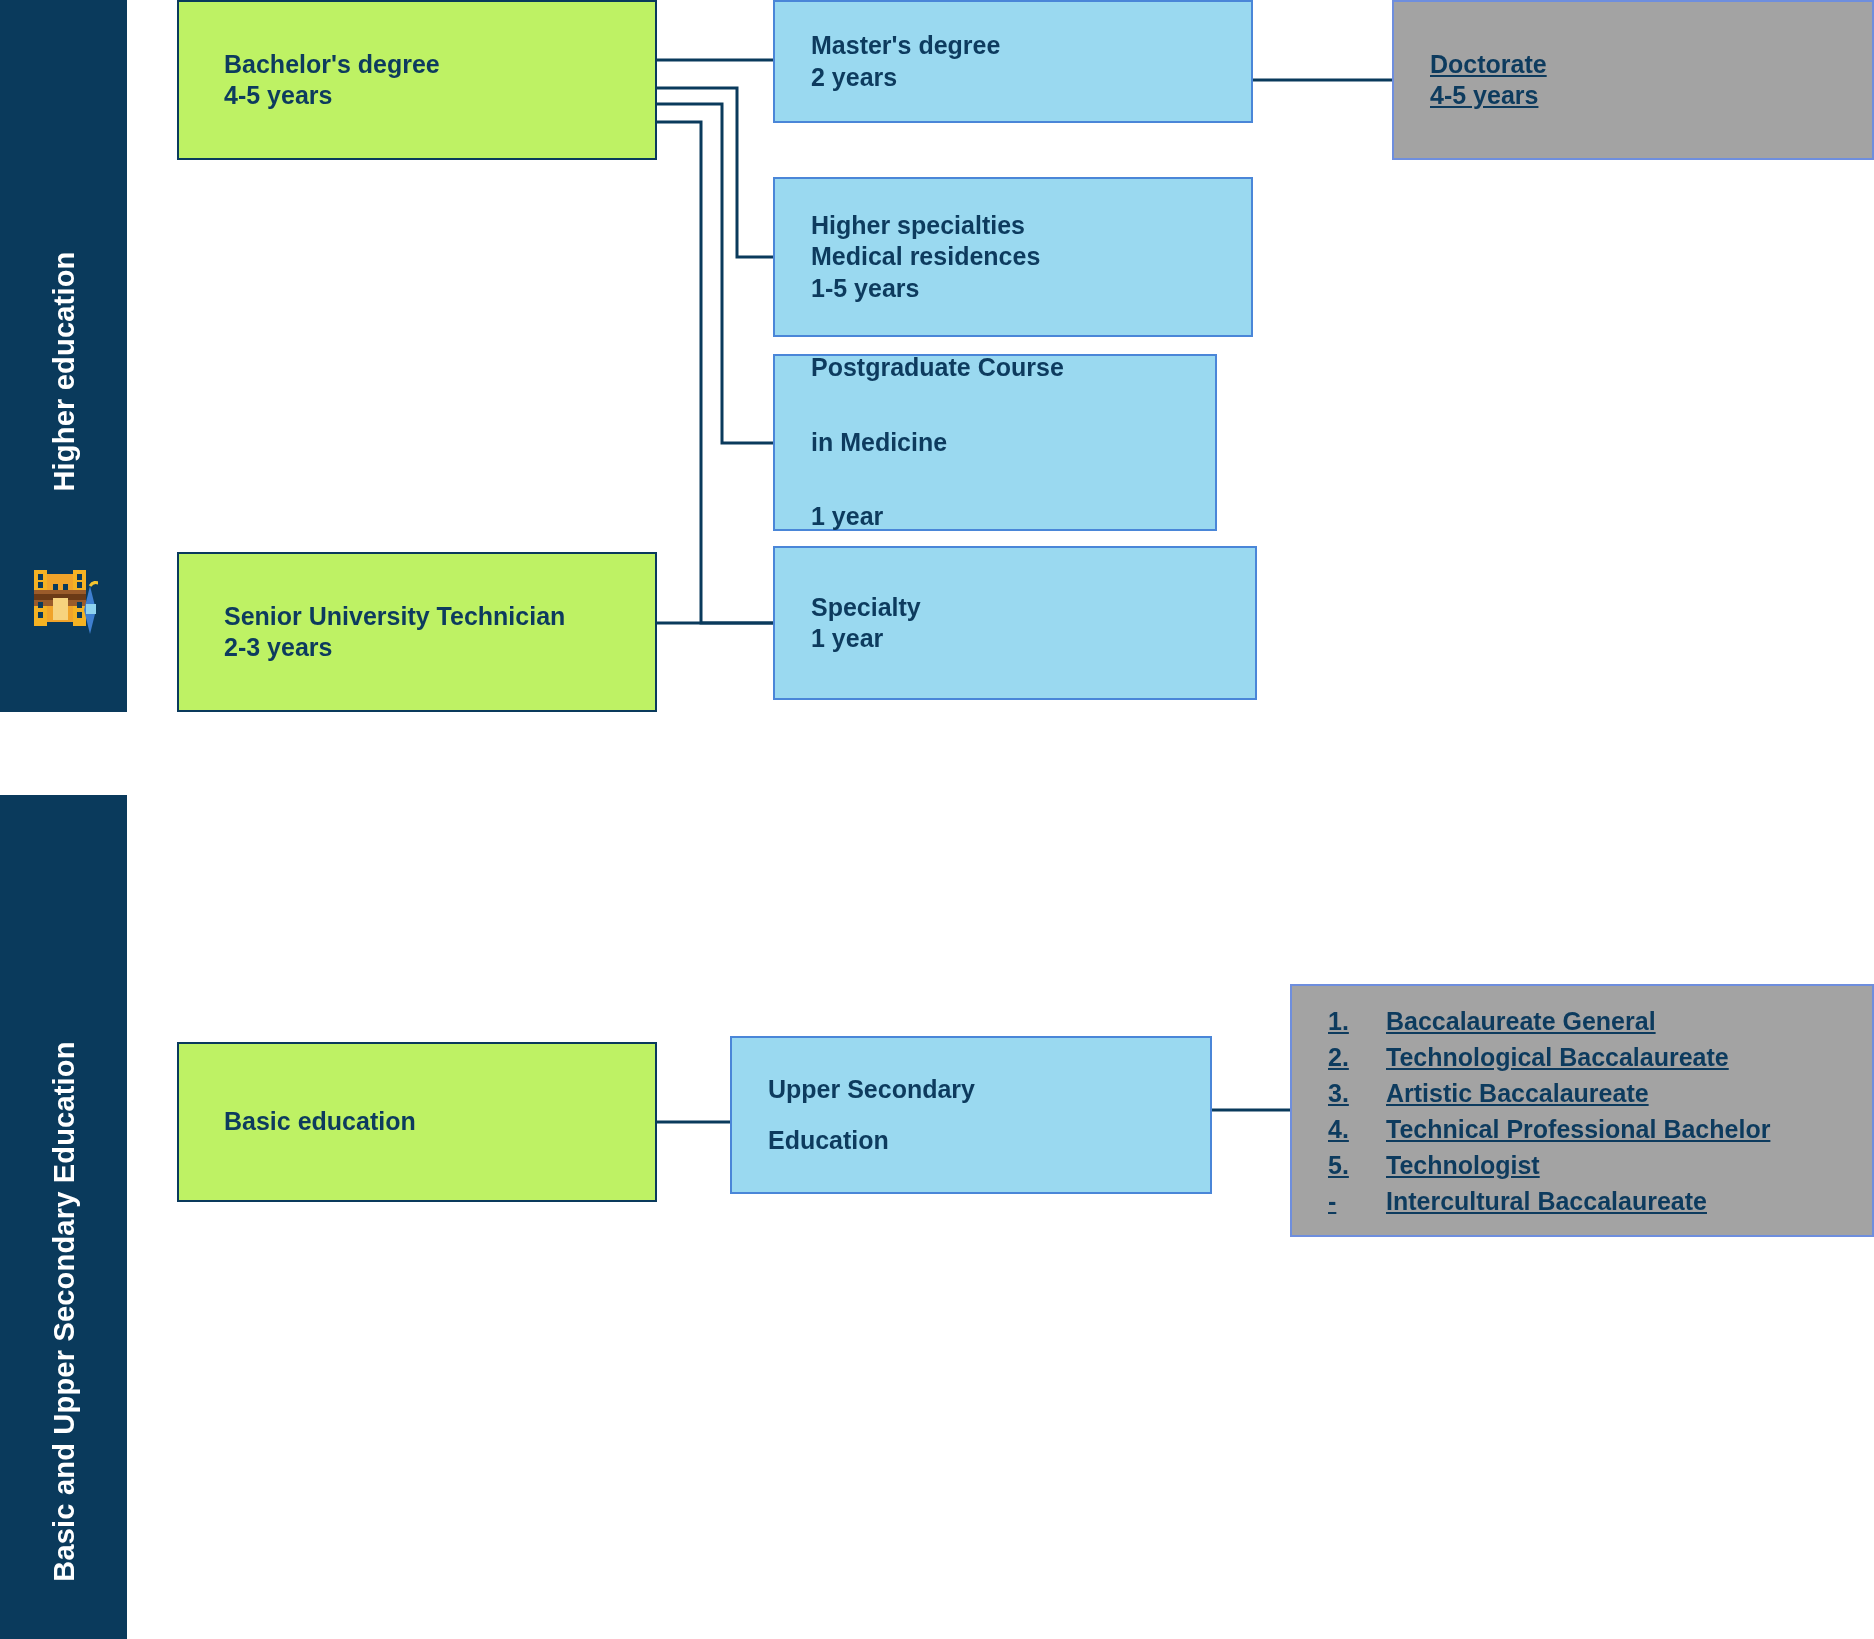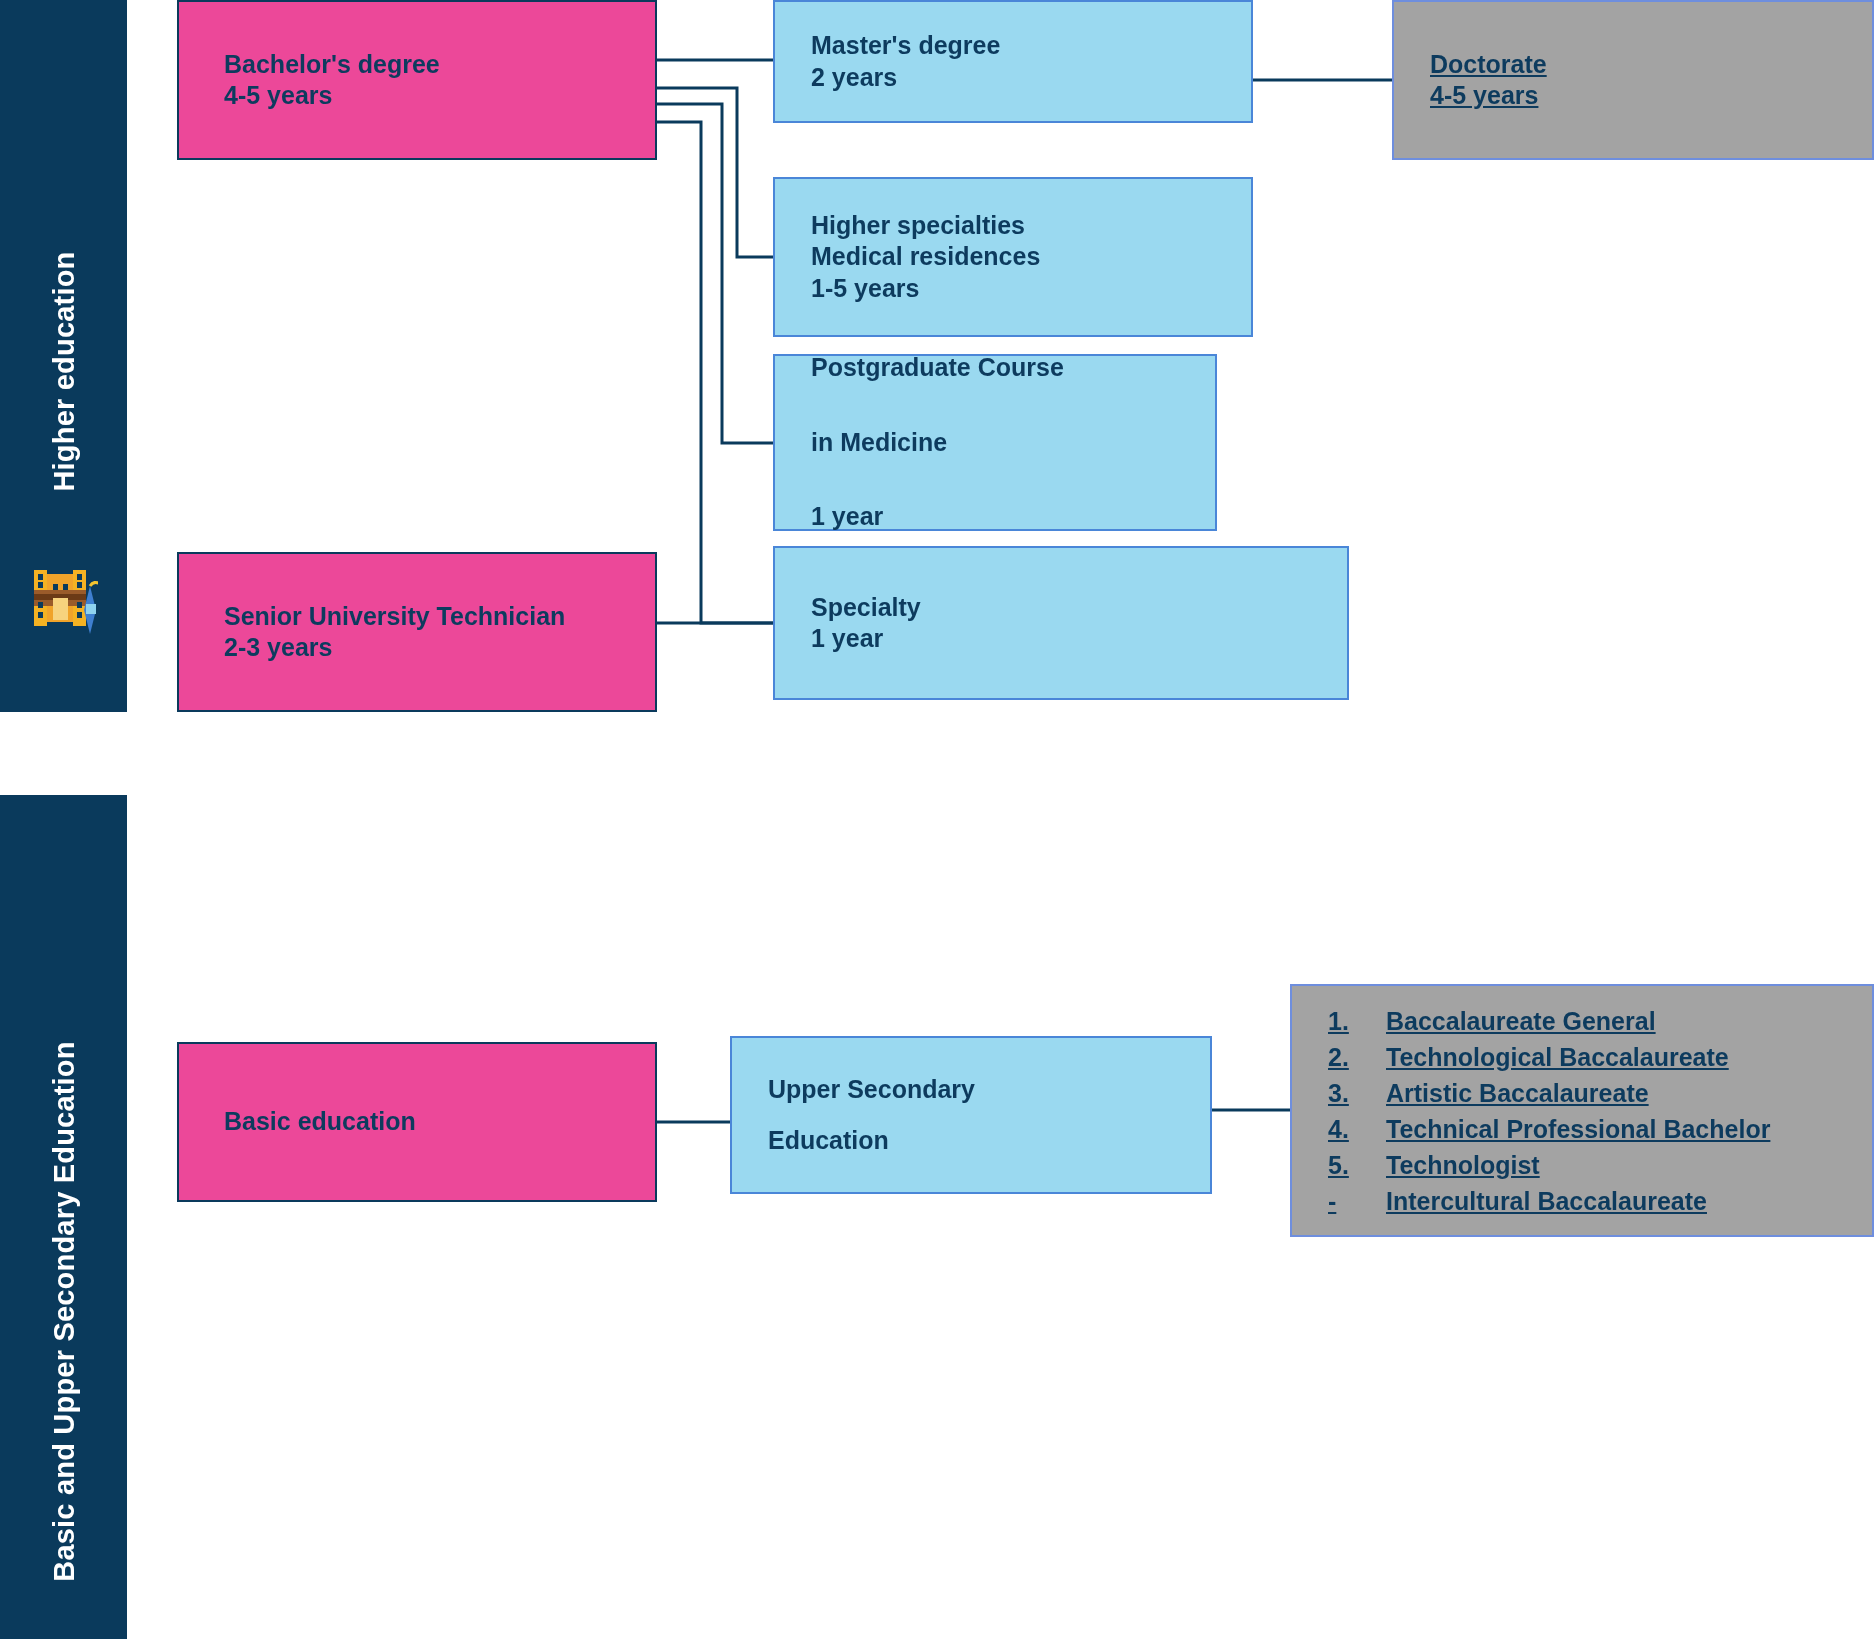--- a/index.html
+++ b/index.html
@@ -49,41 +49,41 @@
     justify-content: center;
     padding: 0 36px;
     font-size: 25px;
     line-height: 1.26;
     color: #0d3b5e;
     font-weight: bold;
   }
   .node .line { white-space: nowrap; }
 
   .node.grey {
-    background: #ec4899;
+    background: #bef264;
     border: 2.5px solid #0a3a5c;
     padding-left: 45px;
   }
   .node.blue {
     background: #9ad9f0;
     border: 2.5px solid #4a86d8;
   }
   .node.purple {
     background: #a3a3a3;
     border: 2.5px solid #6e8ede;
     text-decoration: underline;
   }
 
   
   #n-bachelor   { left: 177px;  top: 0px;    width: 480px;  height: 160px; }
   #n-sut        { left: 177px;  top: 552px;  width: 480px;  height: 160px; }
   #n-master     { left: 773px;  top: 0px;    width: 480px;  height: 123px; }
   #n-medspec    { left: 773px;  top: 177px;  width: 480px;  height: 160px; }
   #n-postgrad   { left: 773px;  top: 354px;  width: 444px;  height: 177px; gap: 43px; }
-  #n-specialty  { left: 773px;  top: 546px;  width: 576px;  height: 154px; }
+  #n-specialty  { left: 773px;  top: 546px;  width: 484px;  height: 154px; }
   #n-doctorate  { left: 1392px; top: 0px;    width: 482px;  height: 160px; }
 
   #n-basic      { left: 177px;  top: 1042px; width: 480px;  height: 160px; }
   #n-upper      { left: 730px;  top: 1036px; width: 482px;  height: 158px; gap: 20px; }
   #n-bacc-list  { left: 1290px; top: 984px;  width: 584px;  height: 253px;
                   padding: 20px 0 20px 36px; justify-content: center; }
 
   
   .bacc-row { display: flex; font-size: 25px; line-height: 1.44; font-weight: bold; color: #0d3b5e; }
   .bacc-num { width: 58px; flex: 0 0 58px; }

